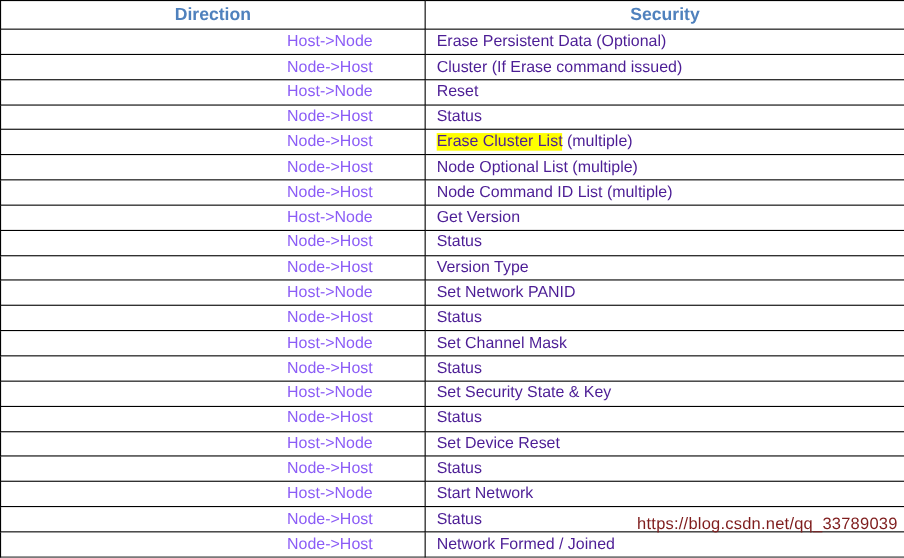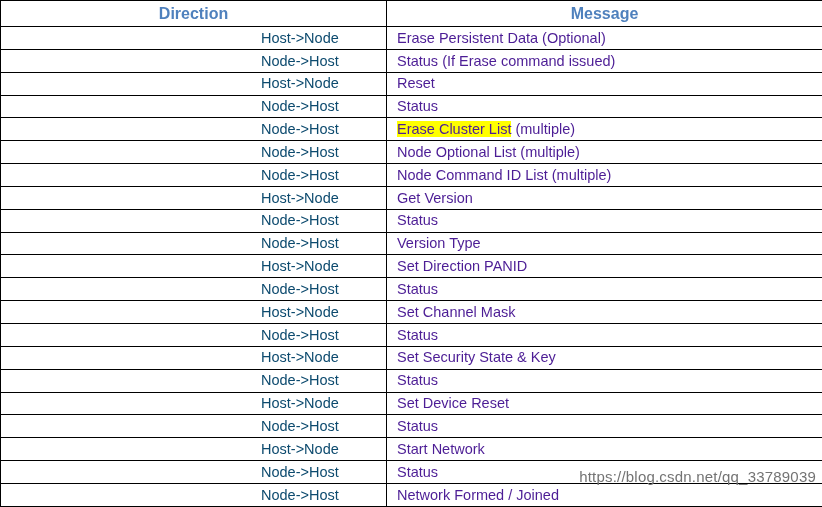--- a/index.html
+++ b/index.html
@@ -46,21 +46,21 @@
     font-size: 16px;
     text-align: center;
     height: 26px;
     vertical-align: middle;
     background: #ffffff;
   }
 
   
   #sequence-table td.direction-cell {
     text-align: center;
-    color: #0c4a6e;
+    color: #8b5cf6;
     vertical-align: middle;
     padding-left: 260px;
     text-align: left;
   }
   
   #sequence-table td.message-cell {
     text-align: left;
     color: #4c1d95;
     vertical-align: middle;
     padding-left: 10px;
@@ -69,51 +69,51 @@
   .hl {
     background-color: #ffff00;
   }
 
   
   #watermark {
     position: absolute;
     right: 6px;
     bottom: 22px;
     font-size: 15px;
-    color: #737373;
+    color: #7f1d1d;
     font-family: "Liberation Sans", sans-serif;
     letter-spacing: 0.2px;
     white-space: nowrap;
     pointer-events: none;
     z-index: 5;
     user-select: none;
   }
 </style>
 </head>
 <body>
 
 <table id="sequence-table">
   <colgroup>
     <col class="col-direction">
     <col class="col-message">
   </colgroup>
   <thead>
     <tr>
       <th class="header-direction">Direction</th>
-      <th class="header-message">Message</th>
+      <th class="header-message">Security</th>
     </tr>
   </thead>
   <tbody id="table-body">
       <tr>
         <td class="direction-cell">Host-&gt;Node</td>
         <td class="message-cell">Erase Persistent Data (Optional)</td>
       </tr>
       <tr>
         <td class="direction-cell">Node-&gt;Host</td>
-        <td class="message-cell">Status (If Erase command issued)</td>
+        <td class="message-cell">Cluster (If Erase command issued)</td>
       </tr>
       <tr>
         <td class="direction-cell">Host-&gt;Node</td>
         <td class="message-cell">Reset</td>
       </tr>
       <tr>
         <td class="direction-cell">Node-&gt;Host</td>
         <td class="message-cell">Status</td>
       </tr>
       <tr>
@@ -135,21 +135,21 @@
       <tr>
         <td class="direction-cell">Node-&gt;Host</td>
         <td class="message-cell">Status</td>
       </tr>
       <tr>
         <td class="direction-cell">Node-&gt;Host</td>
         <td class="message-cell">Version Type</td>
       </tr>
       <tr>
         <td class="direction-cell">Host-&gt;Node</td>
-        <td class="message-cell">Set Direction PANID</td>
+        <td class="message-cell">Set Network PANID</td>
       </tr>
       <tr>
         <td class="direction-cell">Node-&gt;Host</td>
         <td class="message-cell">Status</td>
       </tr>
       <tr>
         <td class="direction-cell">Host-&gt;Node</td>
         <td class="message-cell">Set Channel Mask</td>
       </tr>
       <tr>

